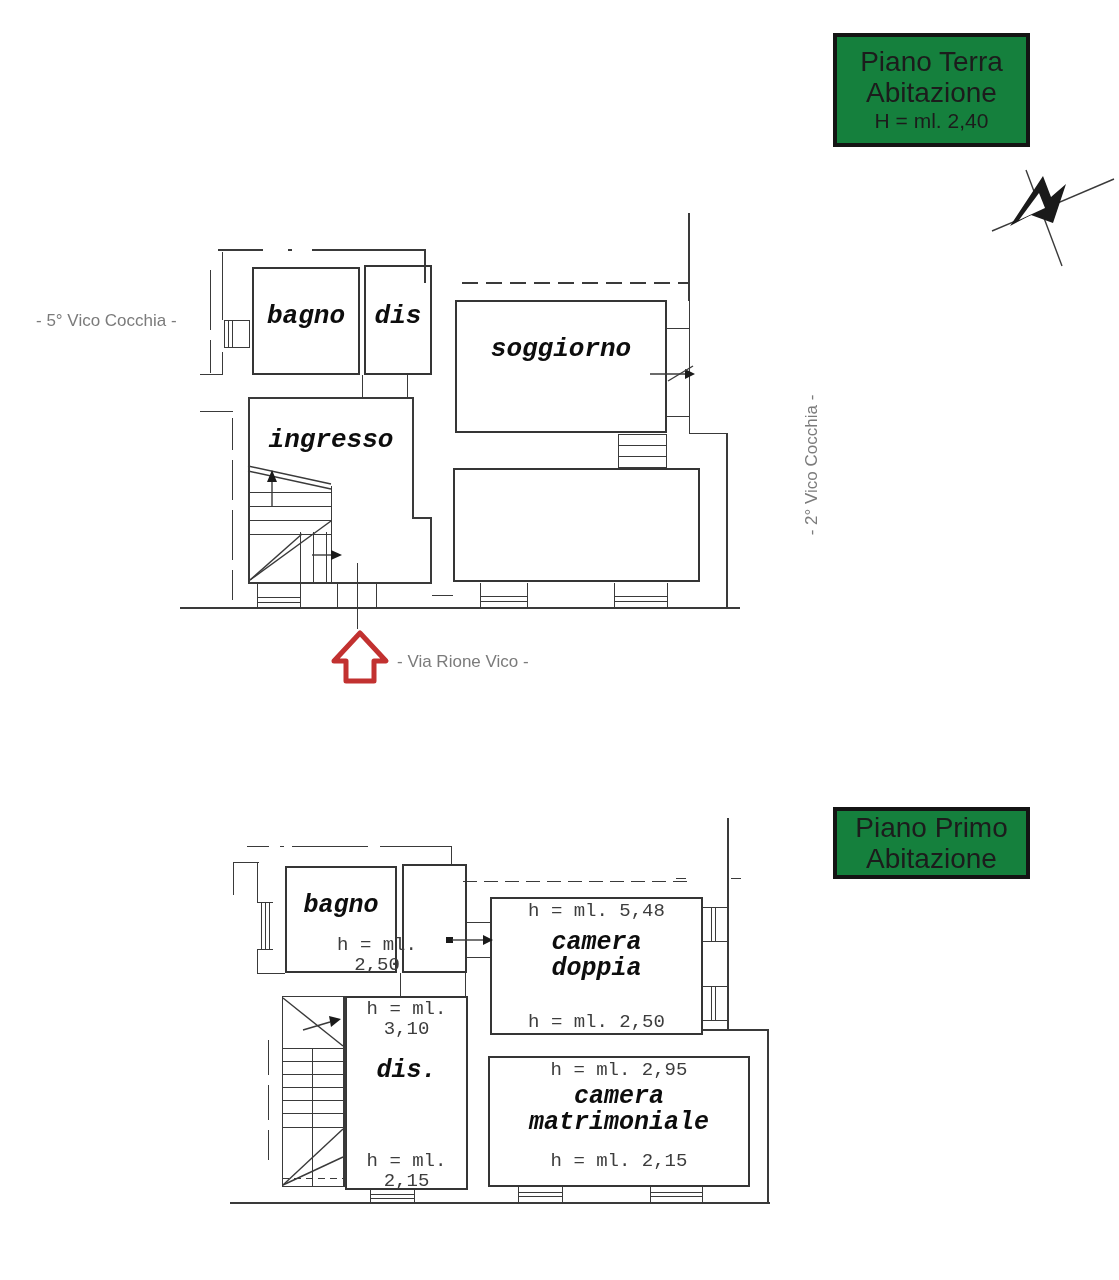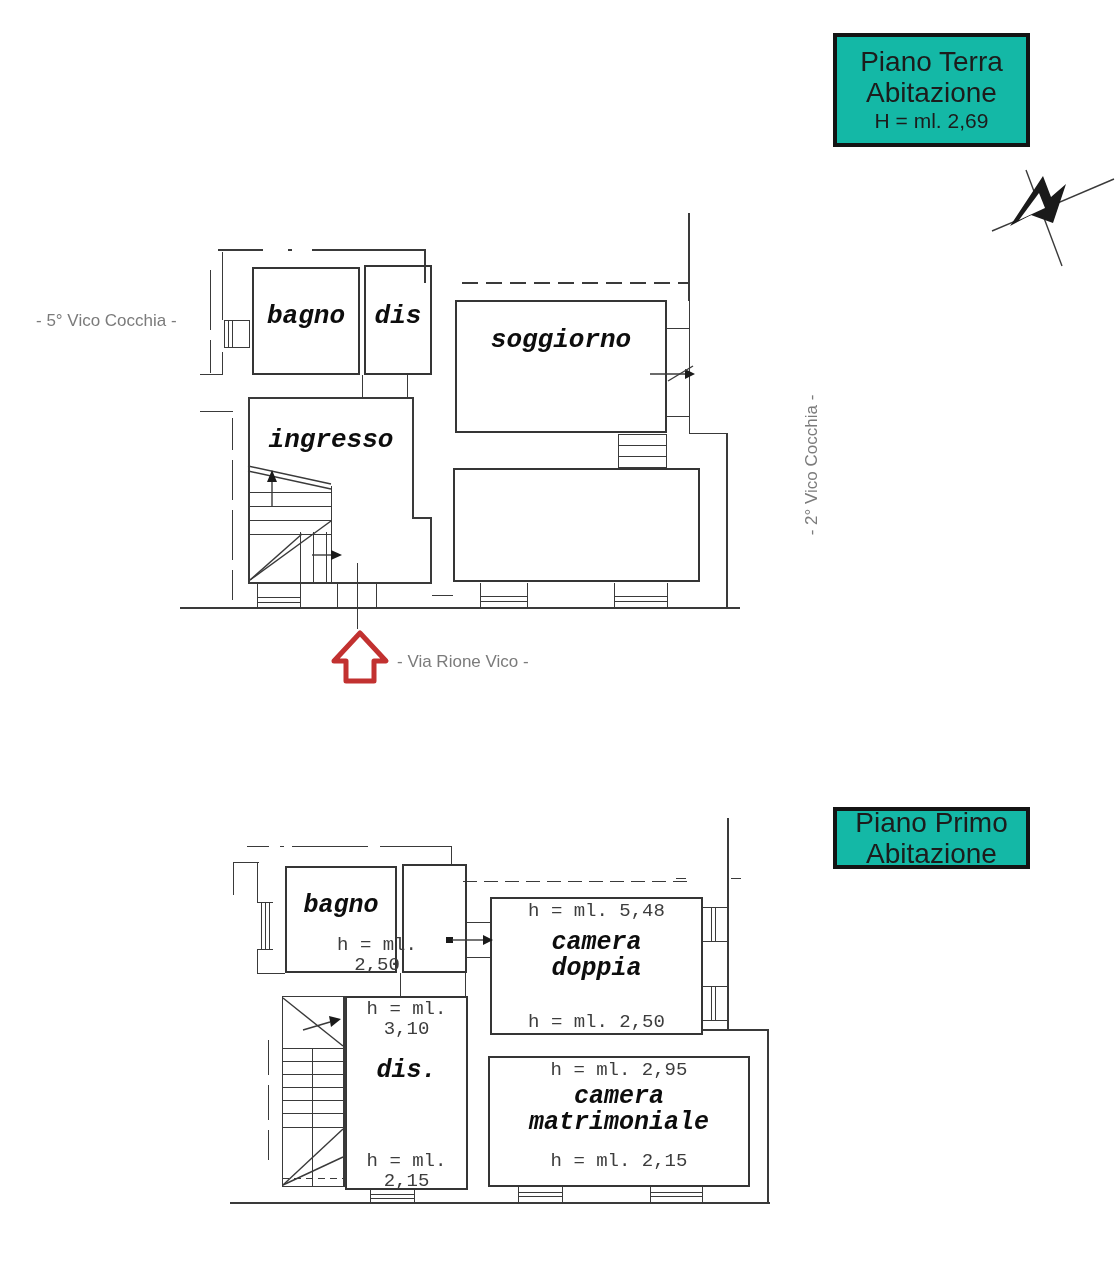--- a/index.html
+++ b/index.html
@@ -13,39 +13,39 @@
           background:repeating-linear-gradient(90deg,#3a3a3a 0 14px,transparent 14px 21px);}
   .dash-h3{position:absolute;height:1px;
           background:repeating-linear-gradient(90deg,#3a3a3a 0 7px,transparent 7px 12px);}
   .room{position:absolute;border:2px solid #353535;box-sizing:border-box;background:transparent;}
   .thin-rect{position:absolute;border:1px solid #3a3a3a;box-sizing:border-box;}
   .room-label{position:absolute;font-style:italic;font-weight:700;color:#0d0d0d;
               font-size:26px;text-align:center;line-height:1.05;white-space:pre-line;}
   .room-label.ff{font-size:25px;}
   .h-label{position:absolute;font-size:19px;color:#3d3d3d;text-align:center;line-height:1.05;}
   .street{position:absolute;font-size:17px;color:#7b7b7b;white-space:nowrap;}
-  .titlebox{position:absolute;border:4px solid #141414;background:#14b8a6;box-sizing:border-box;
+  .titlebox{position:absolute;border:4px solid #141414;background:#15803d;box-sizing:border-box;
             display:flex;flex-direction:column;align-items:center;justify-content:center;color:#1c1c1c;}
   .tb-big{font-size:28px;line-height:1.12;}
   .tb-small{font-size:21px;line-height:1.25;}
   svg.overlay{position:absolute;left:0;top:0;pointer-events:none;}
   svg.overlay line{stroke:#3a3a3a;stroke-width:1.4;}
 </style>
 </head>
 <body>
 
 <div class="canvas">
 
   <div class="titlebox" style="left:833px;top:33px;width:197px;height:114px;">
     <div class="tb-big">Piano Terra</div>
     <div class="tb-big">Abitazione</div>
-    <div class="tb-small">H = ml. 2,69</div>
-  </div>
-
-  <div class="titlebox" style="left:833px;top:807px;width:197px;height:62px;">
+    <div class="tb-small">H = ml. 2,40</div>
+  </div>
+
+  <div class="titlebox" style="left:833px;top:807px;width:197px;height:72px;">
     <div class="tb-big">Piano Primo</div>
     <div class="tb-big">Abitazione</div>
   </div>
 
   <div class="street" style="left:36px;top:311px;">- 5° Vico Cocchia -</div>
   <div class="street" style="left:729px;top:455px;width:165px;height:20px;text-align:center;transform:rotate(-90deg);">- 2° Vico Cocchia -</div>
   <div class="street" style="left:397px;top:652px;">- Via Rione Vico -</div>
 
   <div class="layer">
 
@@ -118,21 +118,21 @@
     <i class="ln" style="left:248px;top:506px;width:84px;height:1px"></i>
     <i class="ln" style="left:248px;top:520px;width:84px;height:1px"></i>
     <i class="ln" style="left:248px;top:534px;width:84px;height:1px"></i>
     <i class="ln" style="left:331px;top:486px;width:1px;height:96px"></i>
     <i class="ln" style="left:300px;top:532px;width:1px;height:50px"></i>
     <i class="ln" style="left:313px;top:532px;width:1px;height:50px"></i>
     <i class="ln" style="left:326px;top:532px;width:1px;height:50px"></i>
 
     <div class="room-label" style="left:252px;top:303px;width:108px;">bagno</div>
     <div class="room-label" style="left:364px;top:303px;width:68px;">dis</div>
-    <div class="room-label" style="left:455px;top:327px;width:212px;">soggiorno</div>
+    <div class="room-label" style="left:455px;top:336px;width:212px;">soggiorno</div>
     <div class="room-label" style="left:248px;top:427px;width:166px;">ingresso</div>
   </div>
 
   <div class="layer">
 
     <i class="ln" style="left:247px;top:846px;width:22px;height:1px"></i>
     <i class="ln" style="left:280px;top:846px;width:4px;height:1px"></i>
     <i class="ln" style="left:292px;top:846px;width:76px;height:1px"></i>
     <i class="ln" style="left:380px;top:846px;width:72px;height:1px"></i>
     <i class="ln" style="left:451px;top:846px;width:1px;height:20px"></i>

